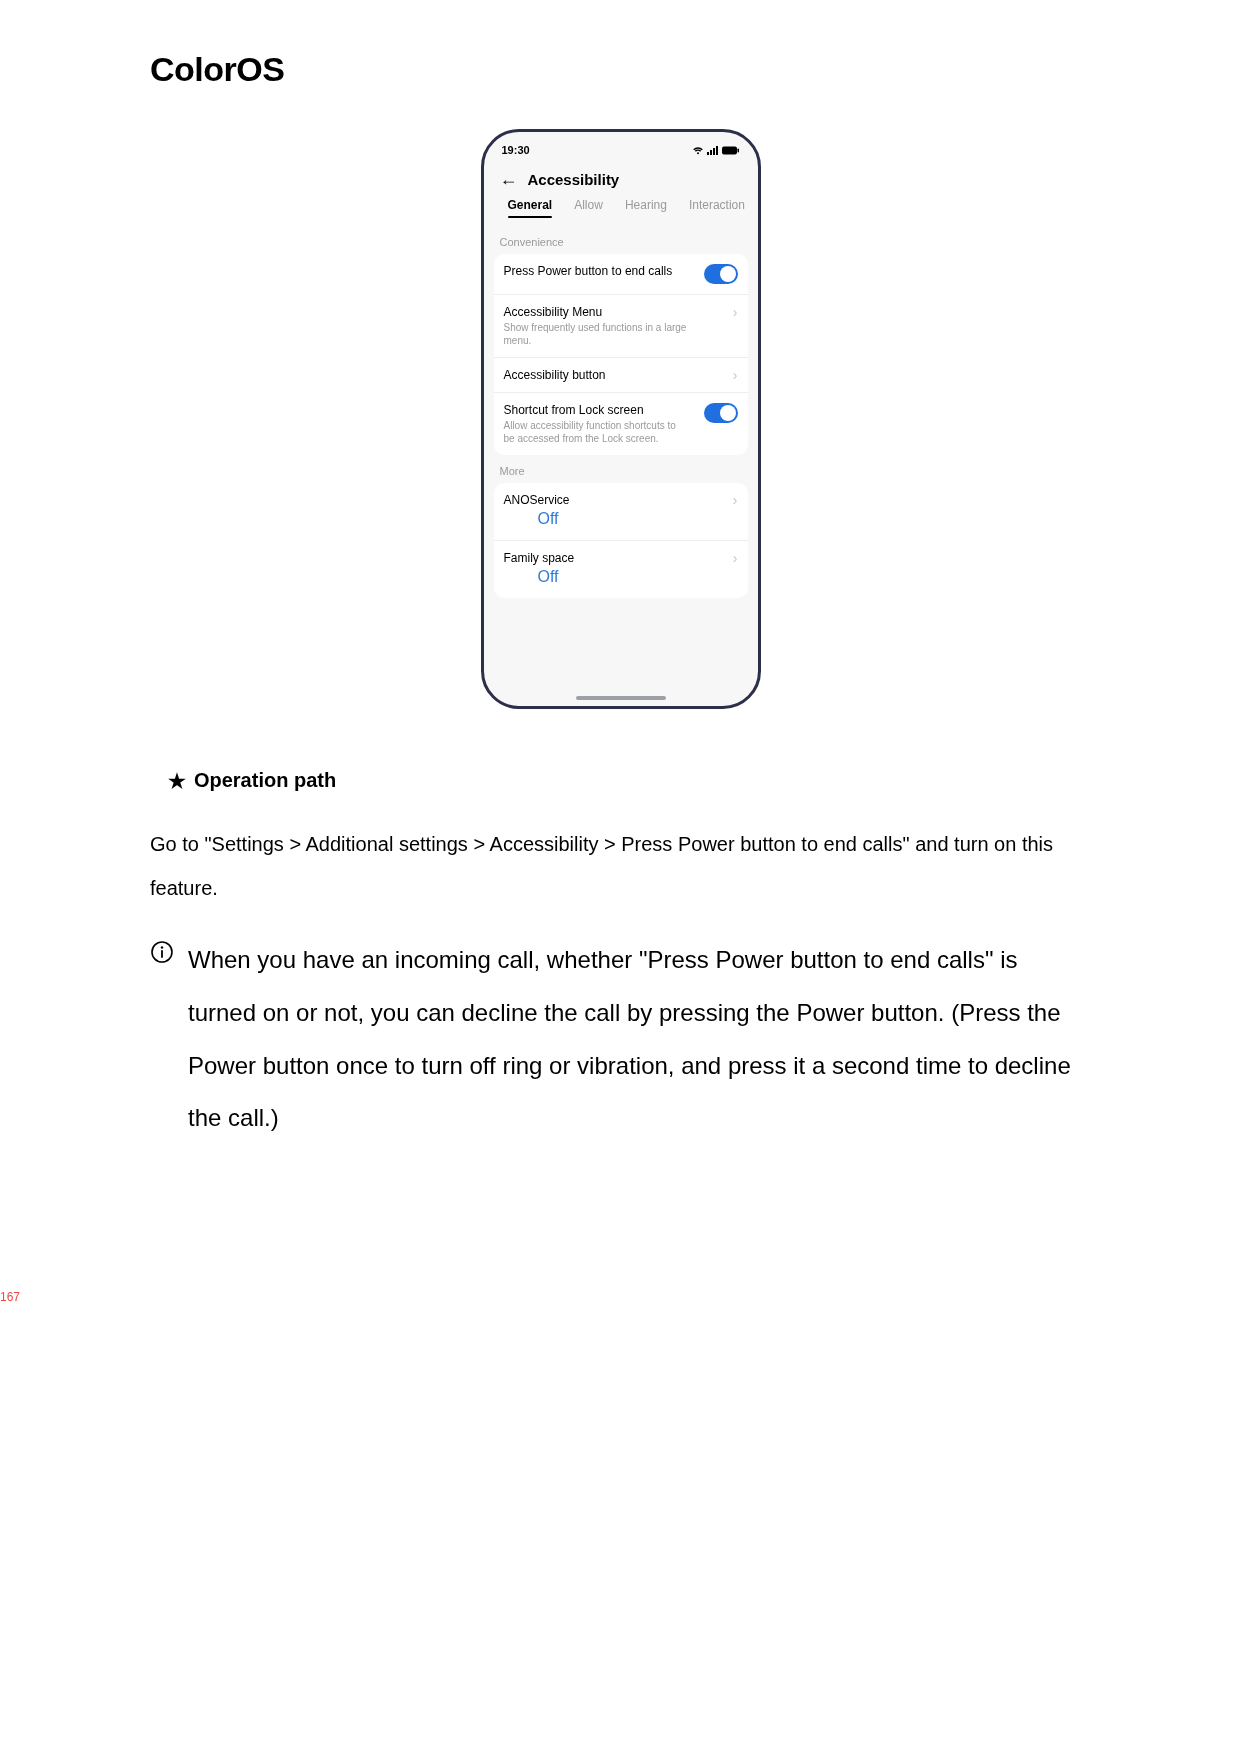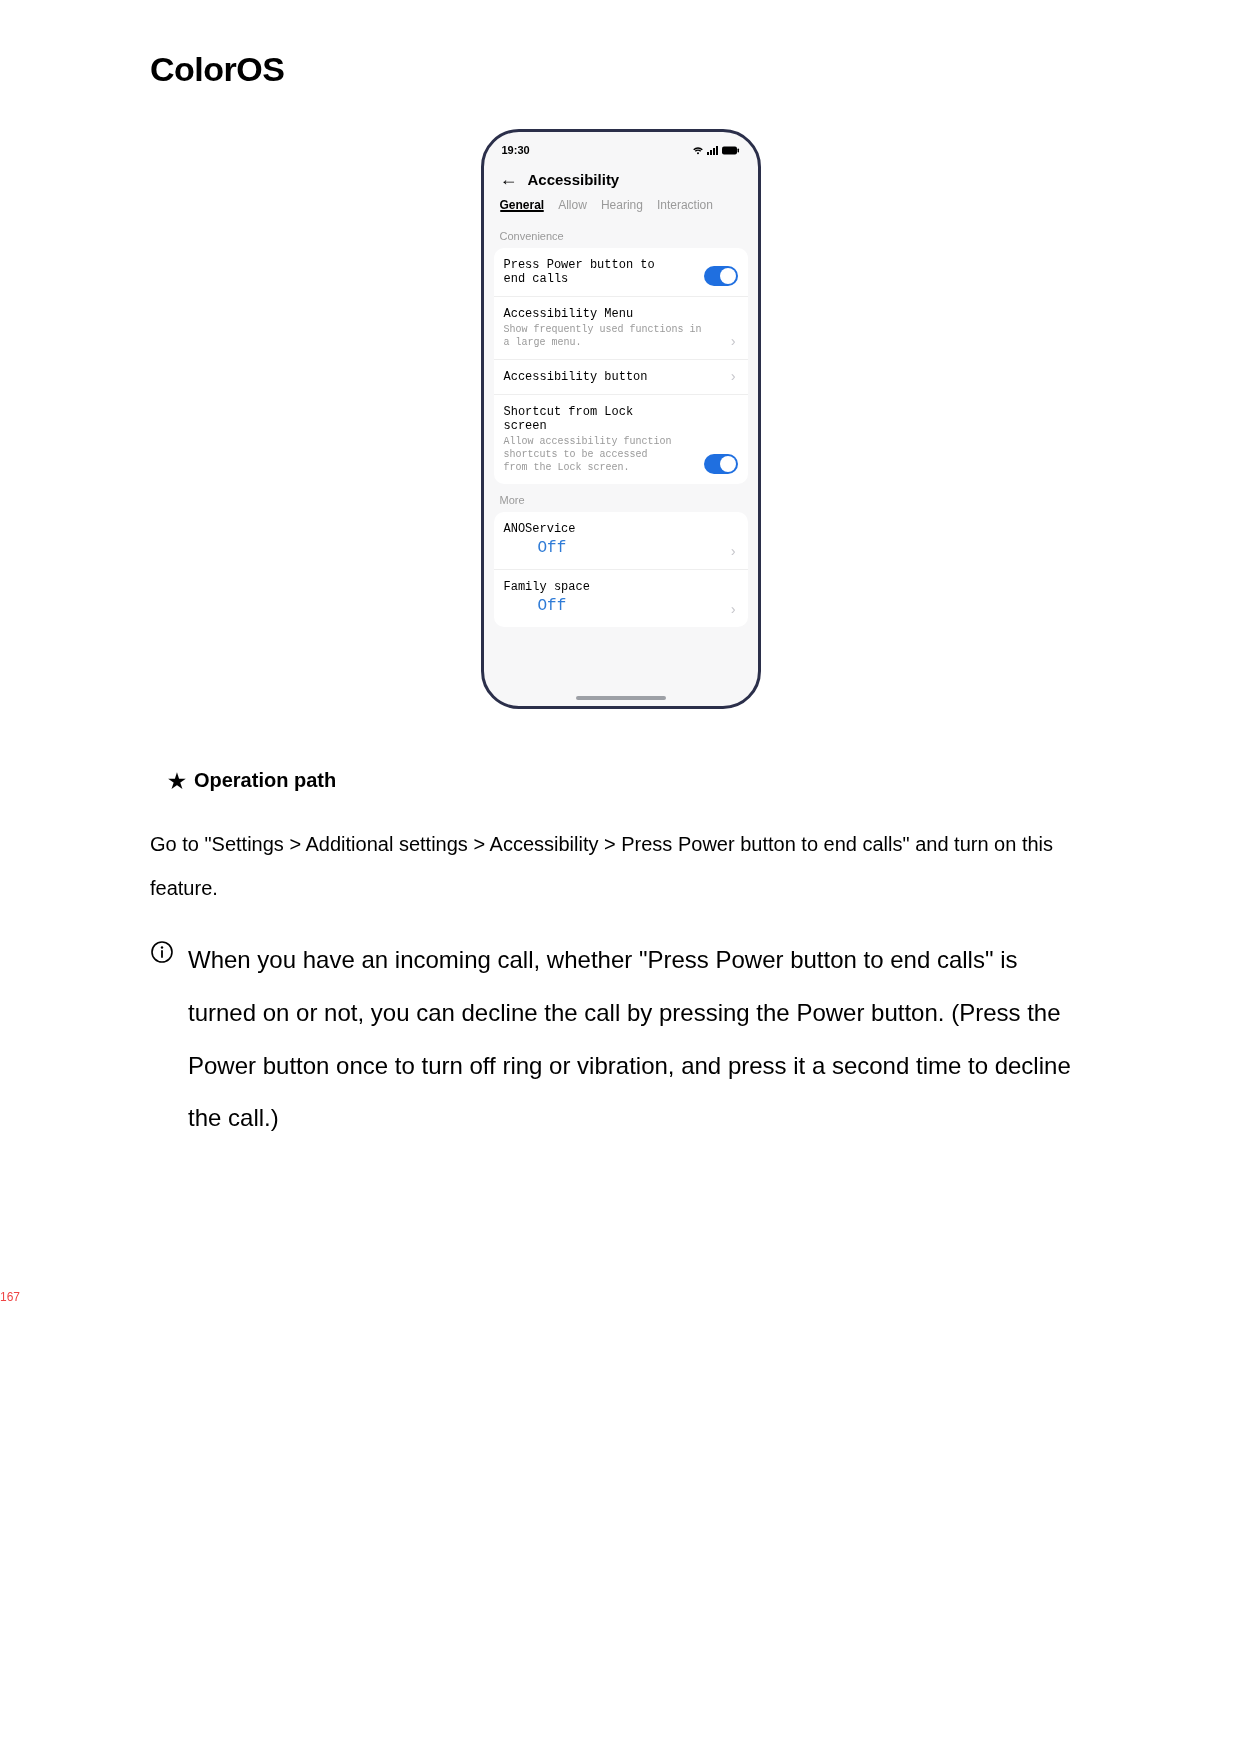--- a/index.html
+++ b/index.html
@@ -15,28 +15,28 @@
   }
   .statusbar { display: flex; justify-content: space-between; align-items: center; font-size: 11px; padding: 2px 8px 6px; font-weight: 600; }
   .status-icons { display: flex; align-items: center; gap: 3px; }
   .status-icons svg { display: block; }
 
   .titlebar { display: flex; align-items: center; gap: 10px; padding: 8px 6px 10px; }
   .back-arrow { font-size: 18px; line-height: 1; }
   .title-text { font-size: 15px; font-weight: 600; text-align: right; }
 
   .tabs { display: flex; gap: 14px; padding: 0 6px 8px; font-size: 12px; }
-  .tab { color: #9a9a9a; position: relative; }
+  .tab { color: #9a9a9a; padding-bottom: 6px; position: relative; margin-left: 8px; }
   .tab.active { color: #000; font-weight: 600; }
   .tab.active::after { content: ""; position: absolute; left: 0; right: 0; bottom: 0; height: 2px; background: #000; border-radius: 1px; }
 
   .sect-label { font-size: 11px; color: #9a9a9a; padding: 10px 6px 6px; }
 
   .list { background: #fff; border-radius: 10px; overflow: hidden; }
-  .row { display: flex; align-items: flex-end; padding: 10px 10px; border-bottom: 1px solid #eee; gap: 26px; font-family: Liberation Mono, monospace; }
+  .row { display: flex; align-items: flex-start; padding: 10px 10px; border-bottom: 1px solid #eee; gap: 26px; }
   .row:last-child { border-bottom: none; }
   .row-main { flex: 1; min-width: 0; }
   .row-title { font-size: 12px; font-weight: 500; color: #000; }
   .row-sub { font-size: 10px; color: #9a9a9a; margin-top: 2px; line-height: 1.3; }
   .row-sub.off { color: #2f7bd6; font-size: 16px; margin-left: 34px; }
 
   .chev { color: #c7c7cc; font-size: 14px; line-height: 1; }
 
   .toggle { width: 34px; height: 20px; background: #1f6fe0; border-radius: 10px; position: relative; flex-shrink: 0; }
   .toggle::after { content: ""; position: absolute; right: 2px; top: 2px; width: 16px; height: 16px; background: #fff; border-radius: 50%; }

